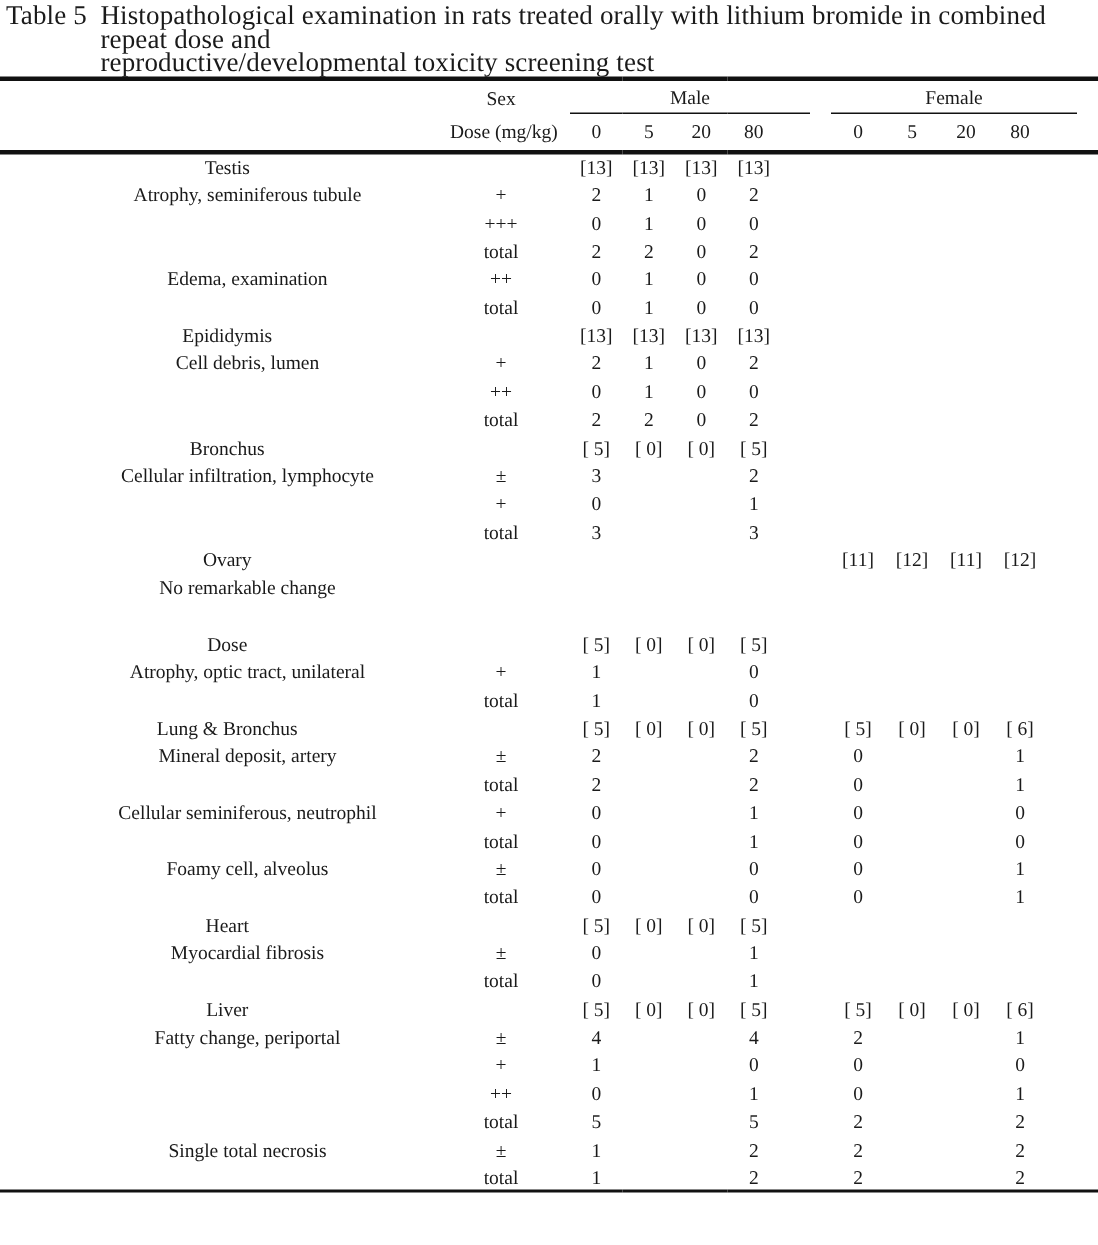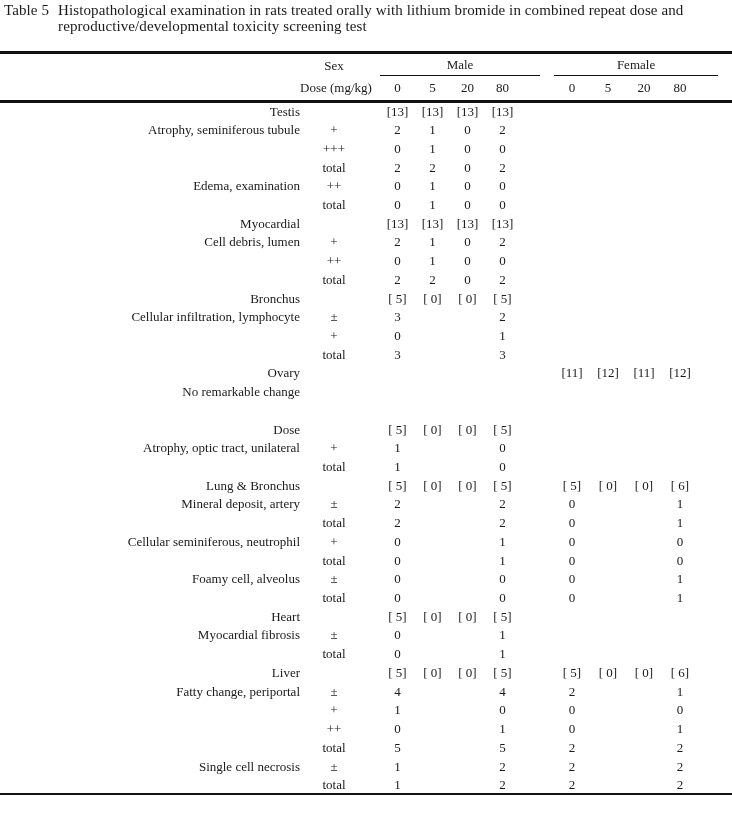--- a/index.html
+++ b/index.html
@@ -13,21 +13,21 @@
     overflow: hidden;
   }
 
   
   .title {
     position: absolute;
     left: 4px;
     top: 3px;
     display: flex;
     align-items: flex-start;
-    font-size: 15px;
+    font-size: 18px;
     line-height: 15.5px;
     letter-spacing: 0.1px;
   }
   .title-label { white-space: nowrap; margin-right: 9px; }
   .title-lines { max-width: 660px; }
 
   
   table.main {
     position: absolute;
     left: 0;
@@ -48,21 +48,21 @@
 
   tr.hdr2 { border-bottom: 3px solid #111; }
   tr.hdr2 td { height: 26px; vertical-align: middle; text-align: center; white-space: nowrap; margin-top: 36px; }
 
   tbody td {
     height: 18.73px;
     vertical-align: middle;
     line-height: 1;
     overflow: visible;
   }
-  td.c-label { text-align: right; padding-left: 3px; white-space: nowrap; }
+  td.c-label { text-align: center; padding-left: 3px; white-space: nowrap; }
   td.c-label.indent { padding-left: 30px; }
   td.c-grade { text-align: center; white-space: pre; }
   td.c-num { text-align: center; white-space: pre; }
 
   
   .footnotes {
     position: absolute;
     left: 2px;
     top: 800px;
     font-size: 12.5px;
@@ -224,21 +224,21 @@
         <td></td>
         <td></td>
         <td class="c-num"></td>
         <td class="c-num"></td>
         <td class="c-num"></td>
         <td class="c-num"></td>
         <td></td>
         <td></td>
       </tr>
       <tr>
-        <td class="c-label">Myocardial</td>
+        <td class="c-label">Epididymis</td>
         <td class="c-grade"></td>
         <td></td>
         <td class="c-num">[13]</td>
         <td class="c-num">[13]</td>
         <td class="c-num">[13]</td>
         <td class="c-num">[13]</td>
         <td></td>
         <td></td>
         <td class="c-num"></td>
         <td class="c-num"></td>
@@ -717,21 +717,21 @@
         <td></td>
         <td></td>
         <td class="c-num">2</td>
         <td class="c-num"></td>
         <td class="c-num"></td>
         <td class="c-num">2</td>
         <td></td>
         <td></td>
       </tr>
       <tr>
-        <td class="c-label indent">Single cell necrosis</td>
+        <td class="c-label indent">Single total necrosis</td>
         <td class="c-grade">±</td>
         <td></td>
         <td class="c-num">1</td>
         <td class="c-num"></td>
         <td class="c-num"></td>
         <td class="c-num">2</td>
         <td></td>
         <td></td>
         <td class="c-num">2</td>
         <td class="c-num"></td>

